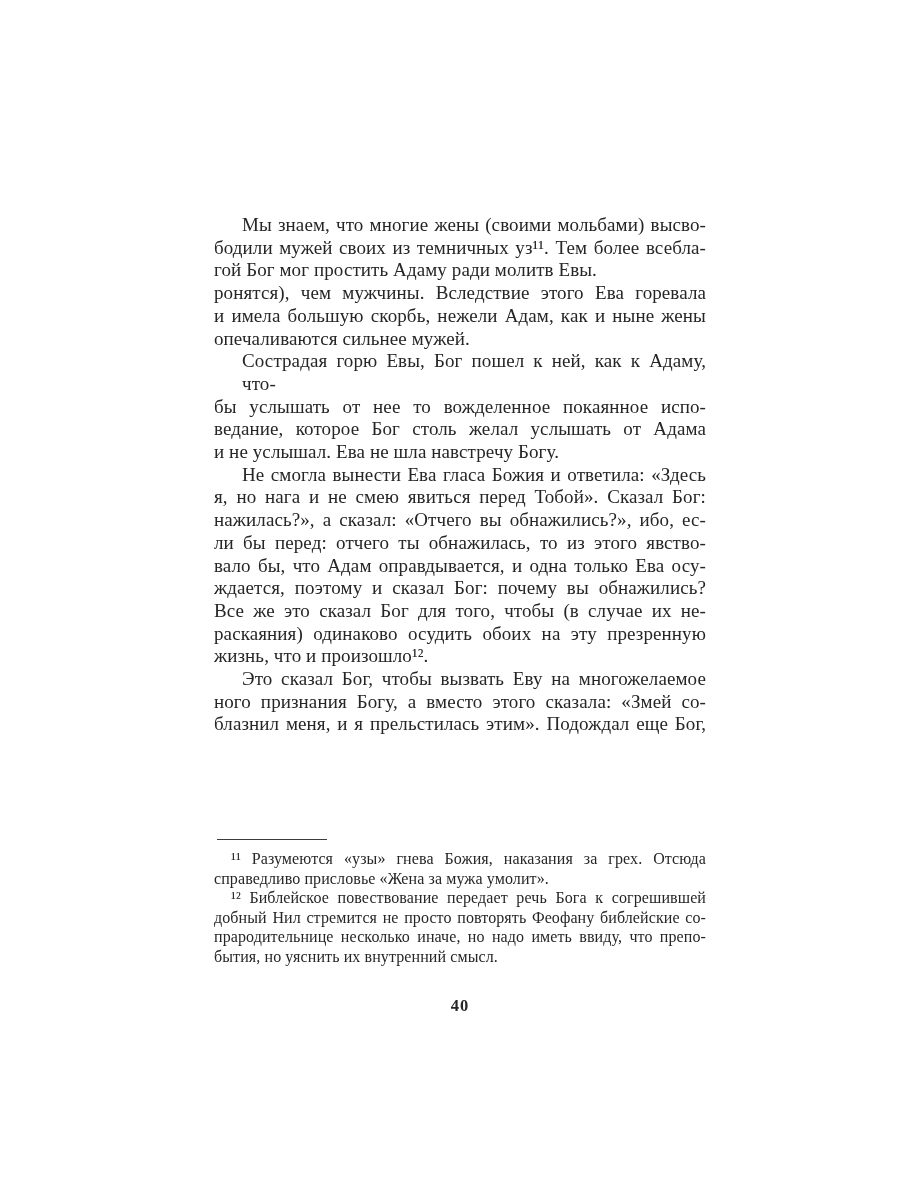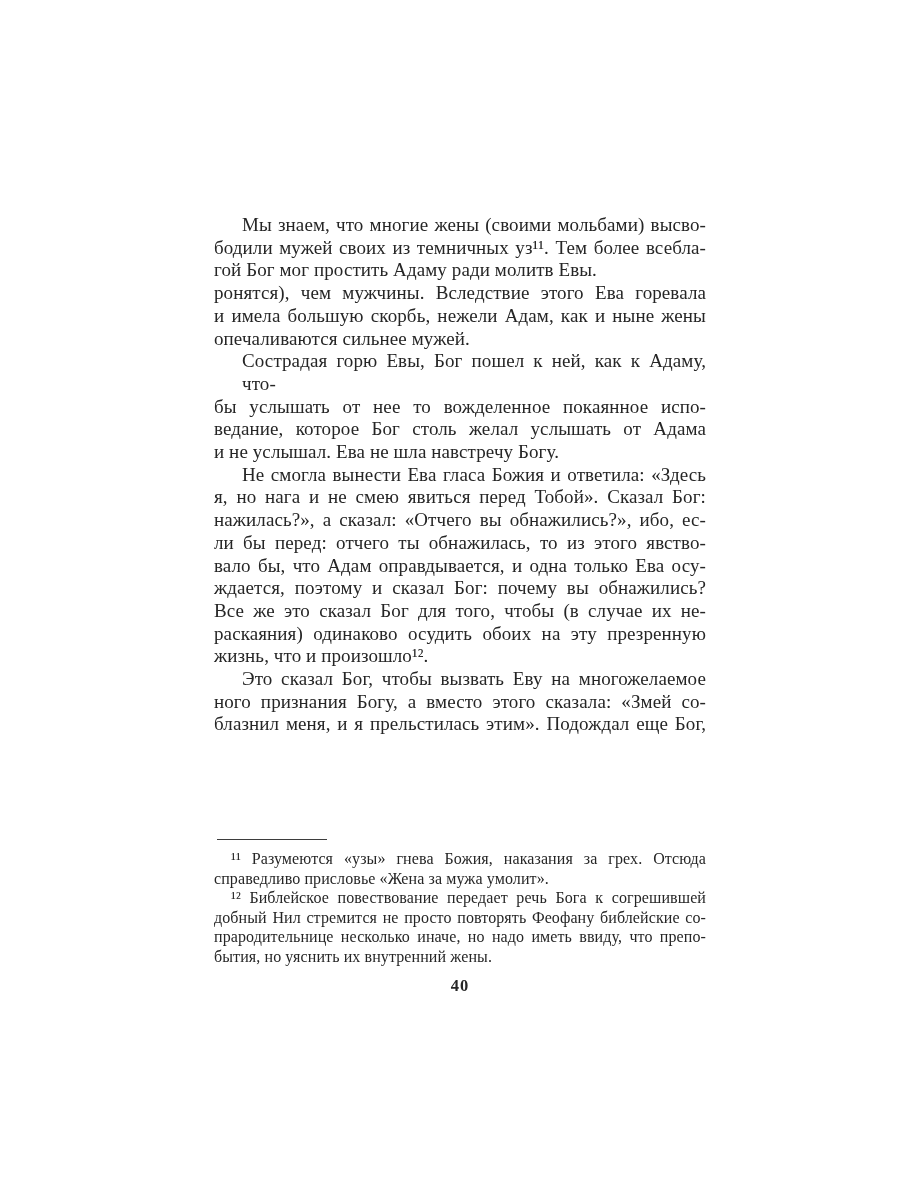--- a/index.html
+++ b/index.html
@@ -50,21 +50,21 @@
   }
   .footnotes .line {
     font-size: 16px;
     line-height: 19.6px;
   }
   .footnotes .line.first { padding-left: 17px; }
 
   .page-number {
     position: absolute;
     left: 214px;
-    top: 976px;
+    top: 996px;
     width: 492px;
     text-align: center;
     font-size: 16.5px;
     font-weight: 700;
     letter-spacing: 1px;
   }
 </style>
 </head>
 <body>
 
@@ -106,17 +106,17 @@
   <div class="fn-separator"></div>
   <div class="footnotes" id="footnotes">
       <div class="paragraph">
         <div class="line first">¹¹ Разумеются «узы» гнева Божия, наказания за грех. Отсюда</div>
         <div class="line endline">справедливо присловье «Жена за мужа умолит».</div>
       </div>
       <div class="paragraph">
         <div class="line first">¹² Библейское повествование передает речь Бога к согрешившей</div>
         <div class="line">добный Нил стремится не просто повторять Феофану библейские со-</div>
         <div class="line">прародительнице несколько иначе, но надо иметь ввиду, что препо-</div>
-        <div class="line endline">бытия, но уяснить их внутренний жены.</div>
+        <div class="line endline">бытия, но уяснить их внутренний смысл.</div>
       </div>
     </div>
   <div class="page-number">40</div>
 </div>
 
 </body></html>

